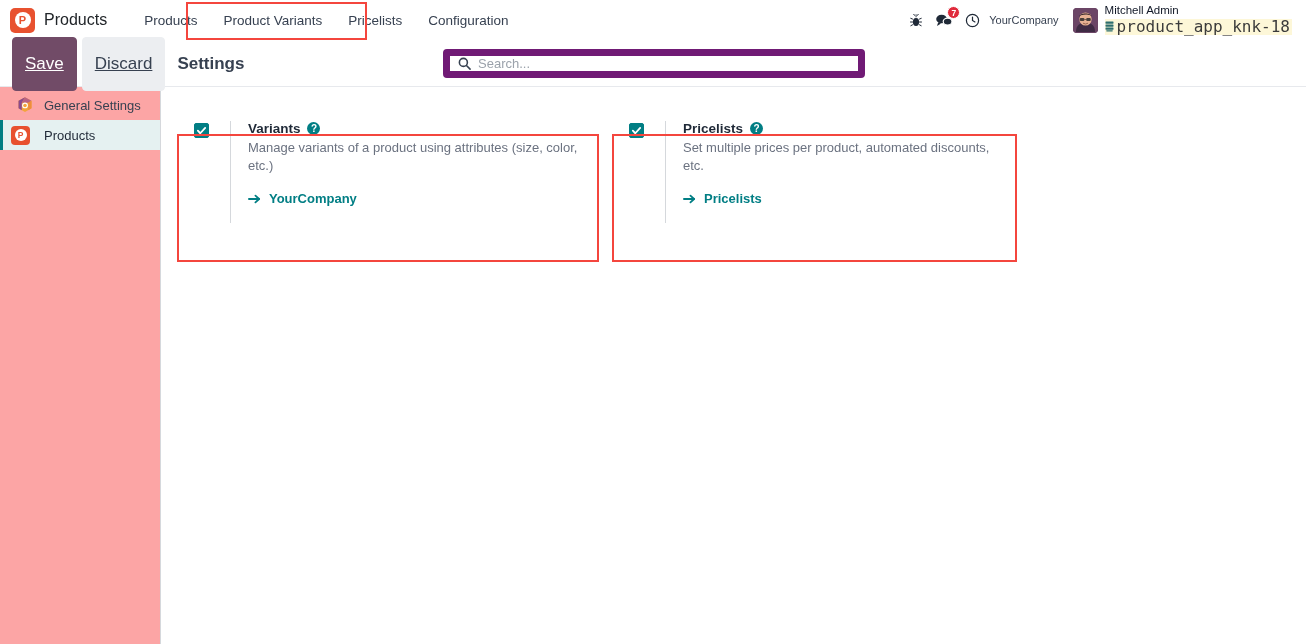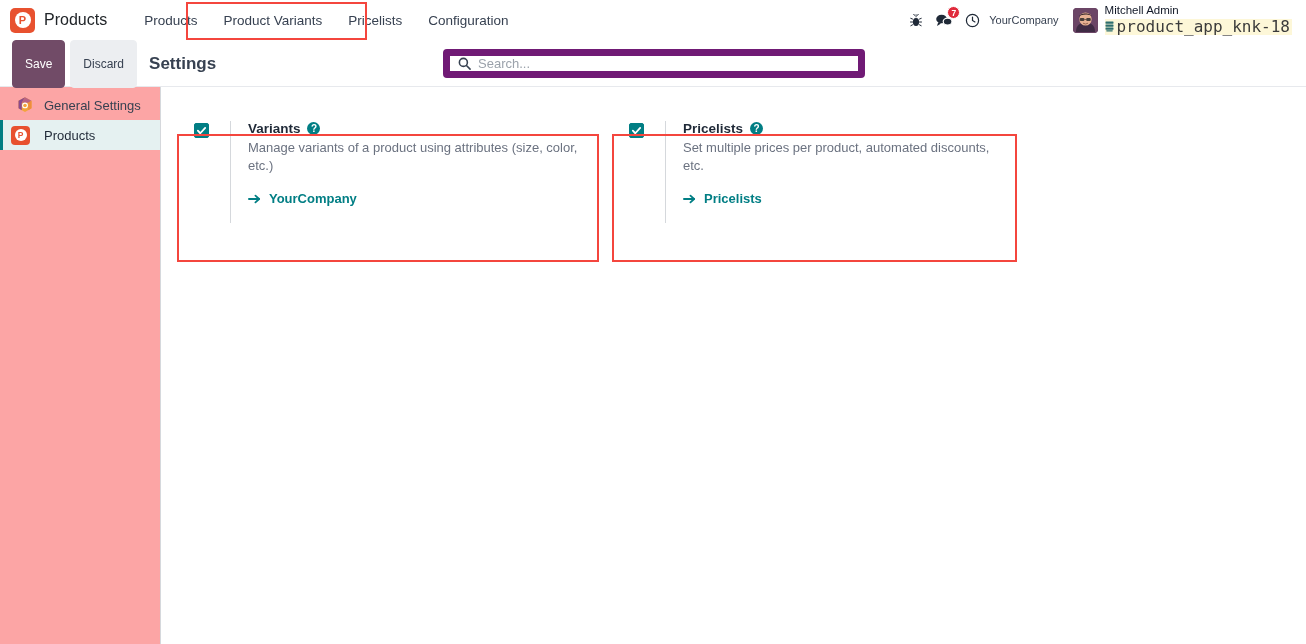--- a/index.html
+++ b/index.html
@@ -138,27 +138,28 @@
   
   .control-panel {
     height: 45px;
     background: #ffffff;
     display: flex;
     align-items: center;
     padding: 0 12px;
     position: relative;
   }
   .btn {
-    font-size: 12px;
+    font-size: 17px;
     border-radius: 4px;
     padding: 16px 12px;
     cursor: pointer;
     border: 1px solid transparent;
     white-space: nowrap;
     font-family: "Liberation Sans", sans-serif;
+    text-decoration: underline;
   }
   .btn-save {
     background: #714b67;
     color: #ffffff;
     border-color: #714b67;
     font-weight: 500;
     margin-right: 5px;
   }
   .btn-discard {
     background: #eceef1;

